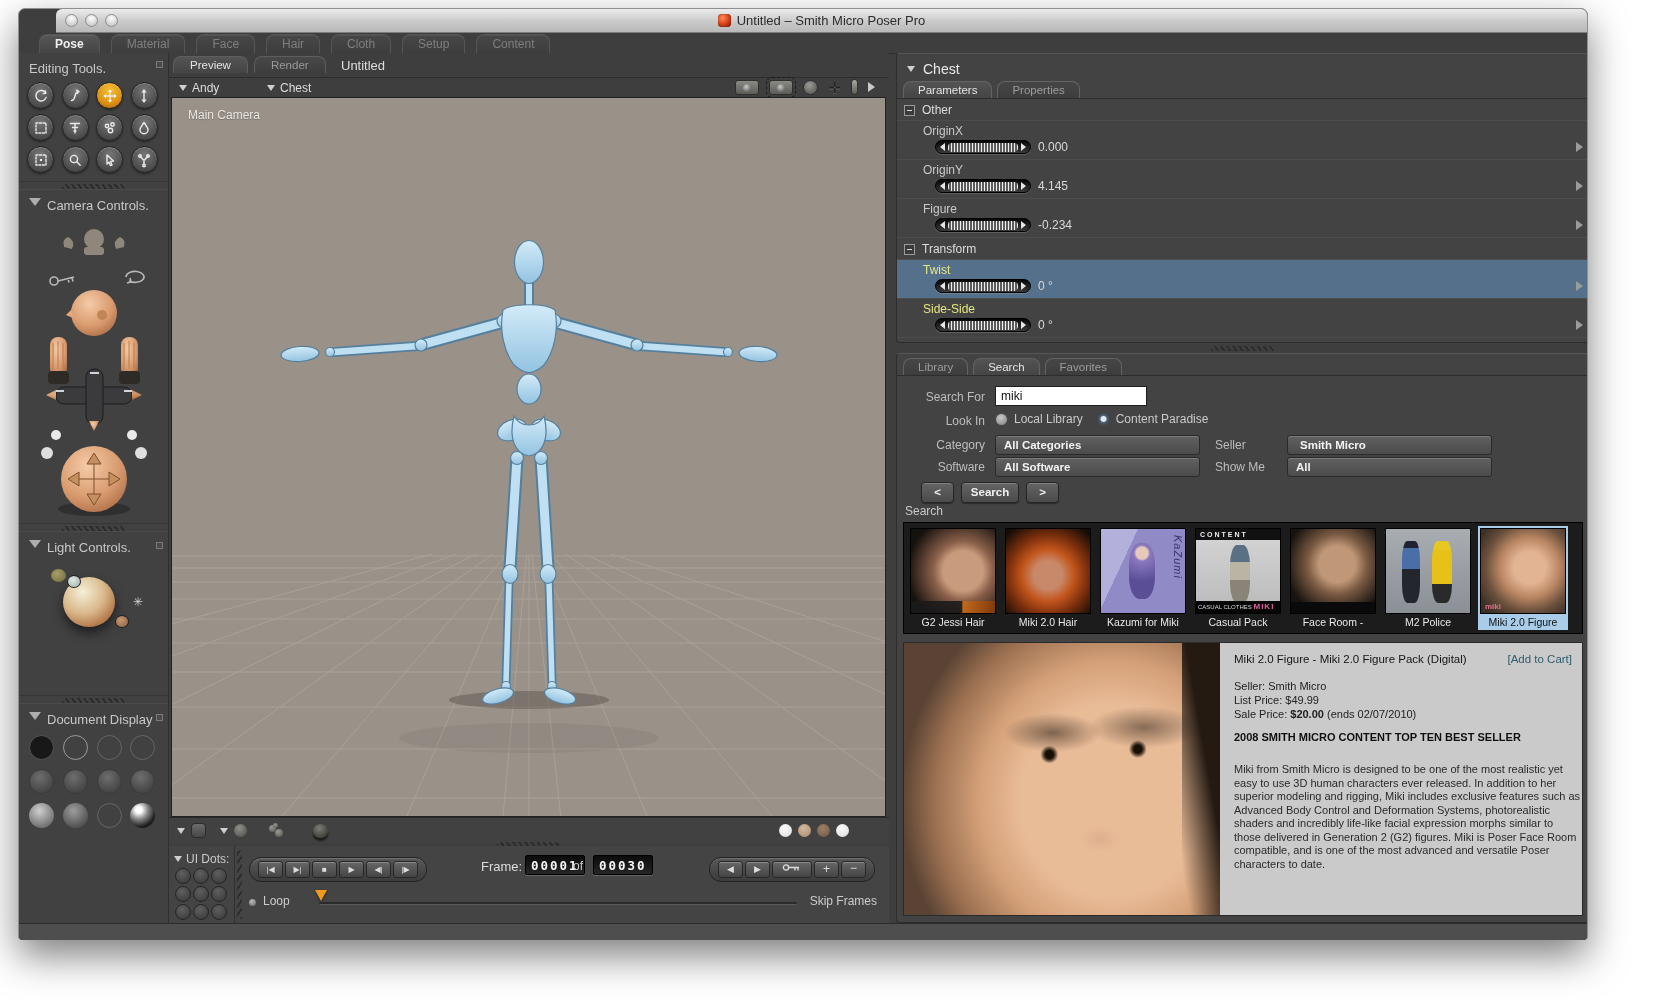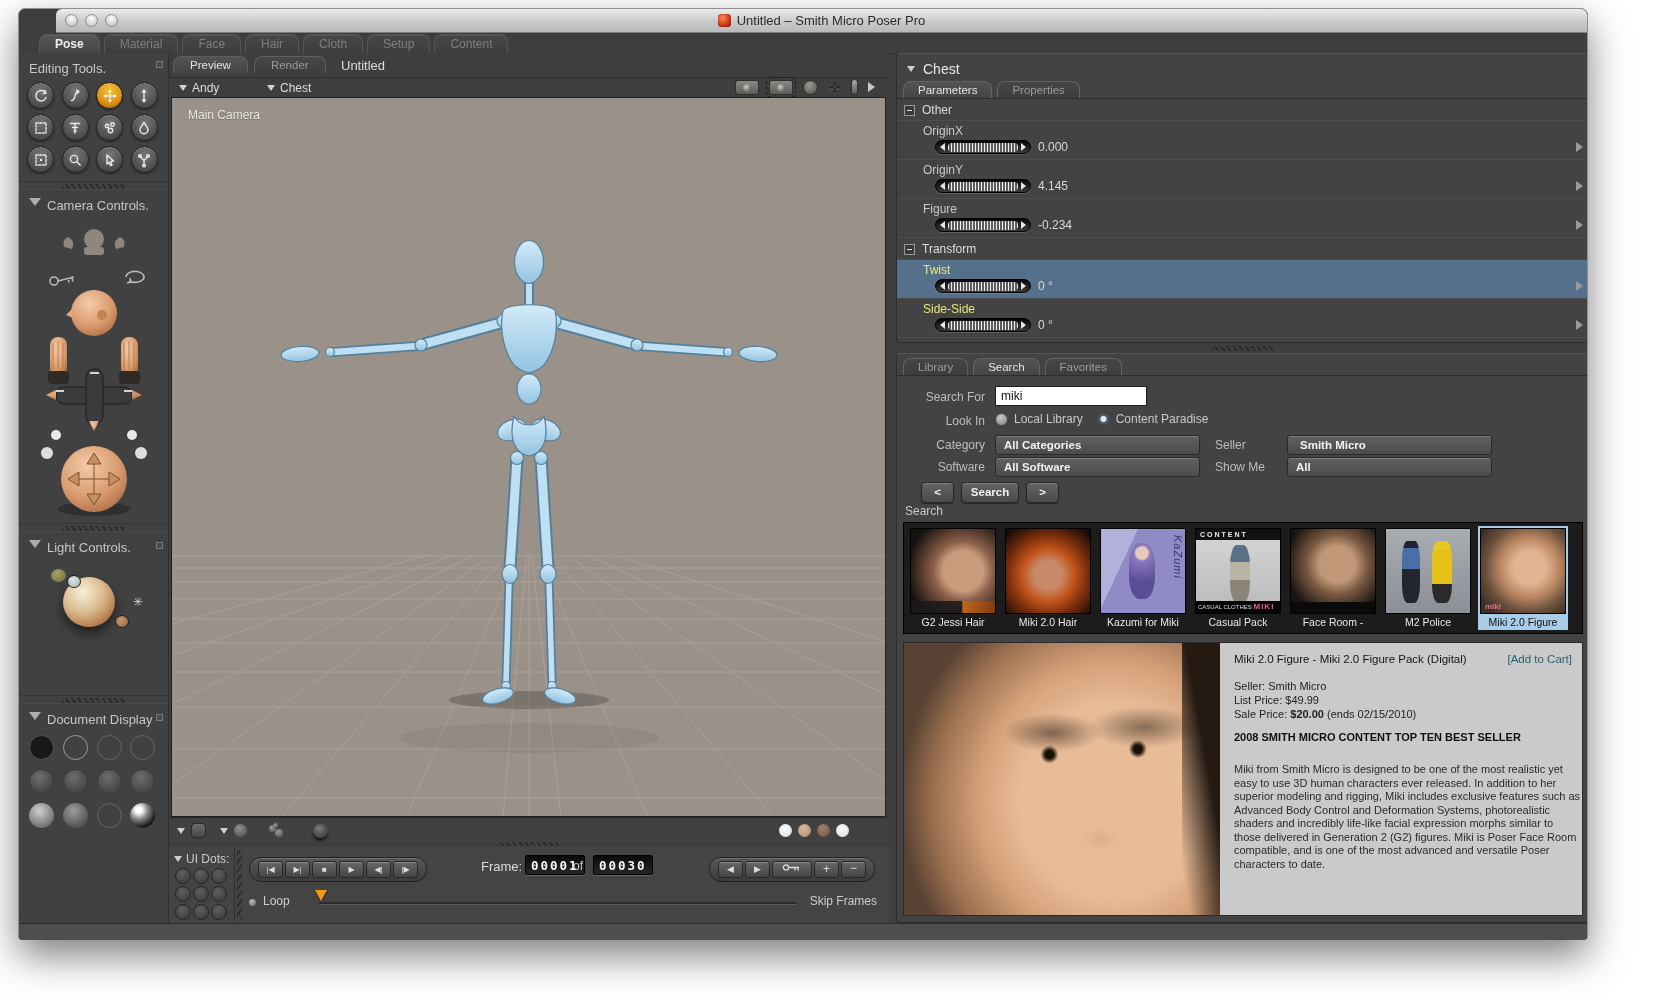--- a/index.html
+++ b/index.html
@@ -15,21 +15,21 @@
   .lights{position:absolute;left:9px;top:5px;display:flex;gap:7px;}
   .light{width:13px;height:13px;border-radius:50%;border:1px solid #8d8d8d;
     background:radial-gradient(circle at 50% 30%,#fefefe,#d6d6d6 60%,#bcbcbc);}
   .titletext{font-size:13px;color:#2c2c2c;display:flex;align-items:center;gap:6px;}
   .appicon{width:13px;height:13px;border-radius:4px;
     background:radial-gradient(circle at 35% 30%,#ff8a5a,#d23c14 55%,#6e1404);box-shadow:inset 0 0 1px #400;}
   
   .appbody{position:relative;height:907px;background:#3e3e3e;border-radius:0 0 4px 4px;overflow:hidden;}
   .strip-bottom{position:absolute;left:0;right:0;bottom:0;height:17px;background:#4e4e4e;border-top:1px solid #2c2c2c;}
   
-  .maintabs{position:absolute;left:20px;top:1px;display:flex;gap:4px;align-items:flex-end;height:19px;}
+  .maintabs{position:absolute;left:20px;top:1px;display:flex;gap:11px;align-items:flex-end;height:19px;}
   .mtab{height:19px;line-height:19px;padding:0 15px;font-size:12px;color:#7f7f7f;
     background:linear-gradient(#474747,#3d3d3d);border:1px solid #555;border-bottom:none;
     border-radius:8px 8px 0 0;box-shadow:inset 0 1px 0 rgba(255,255,255,.07);}
   .mtab.active{color:#eee;background:linear-gradient(#565656,#454545);font-weight:bold;}
   .panel-line{position:absolute;left:0;right:0;top:20px;height:1px;background:#2e2e2e;}
   
   .sidebar{position:absolute;left:0;top:20px;width:150px;height:870px;background:#414141;border-right:1px solid #303030;}
   .side-title{font-size:13px;color:#c7c7c7;display:flex;align-items:flex-start;gap:6px;padding:8px 0 4px 10px;}
   .tri{width:0;height:0;border-left:6px solid transparent;border-right:6px solid transparent;border-top:8px solid #aeaeae;display:inline-block;}
   .tri.sm{border-left-width:4px;border-right-width:4px;border-top-width:6px;border-top-color:#cfcfcf;}
@@ -754,21 +754,21 @@
           <div class="portrait"></div>
           <div class="prodtext">
             <div class="prodtitle">Miki 2.0 Figure - Miki 2.0 Figure Pack (Digital)</div>
             <span class="addcart">[Add to Cart]</span>
             <div class="prodlines">
               <div class="prodline">Seller: Smith Micro</div>
               <div class="prodline">List Price: $49.99</div>
               <div class="prodline">
                 <span>Sale Price:</span>
                 <b class="sale">$20.00</b>
-                <span>(ends 02/15/2010)</span>
+                <span>(ends 02/07/2010)</span>
               </div>
             </div>
             <div class="banner">2008 SMITH MICRO CONTENT TOP TEN BEST SELLER</div>
             <div class="desc">Miki from Smith Micro is designed to be one of the most realistic yet easy to use 3D human characters ever released. In addition to her superior modeling and rigging, Miki includes exclusive features such as Advanced Body Control and Deformation Systems, photorealistic shaders and incredibly life-like facial expression morphs similar to those delivered in Generation 2 (G2) figures. Miki is Poser Face Room compatible, and is one of the most advanced and versatile Poser characters to date.</div>
           </div>
         </div>
       </div>
     </div>
 
     <div class="strip-bottom"></div>

